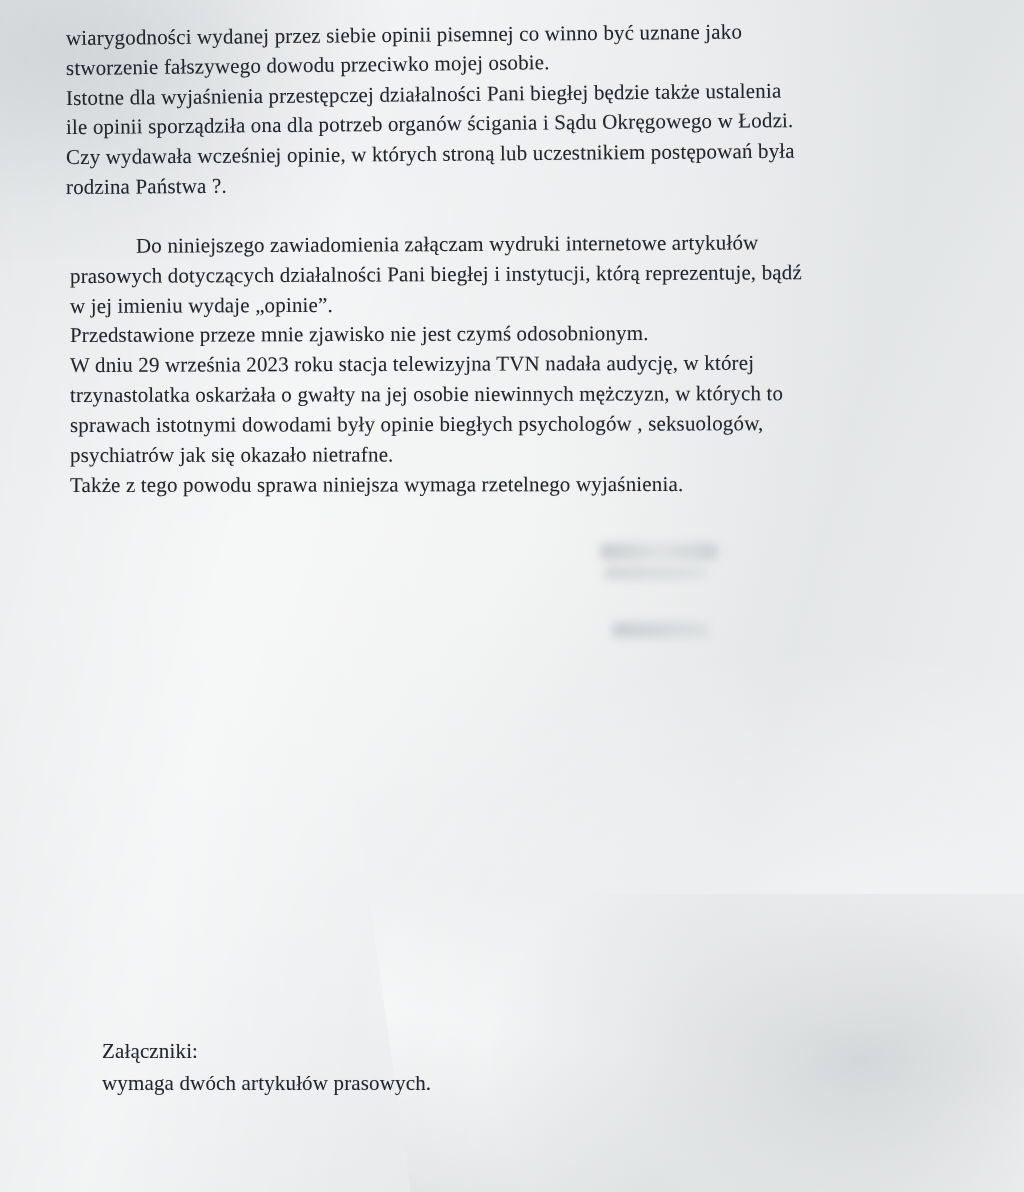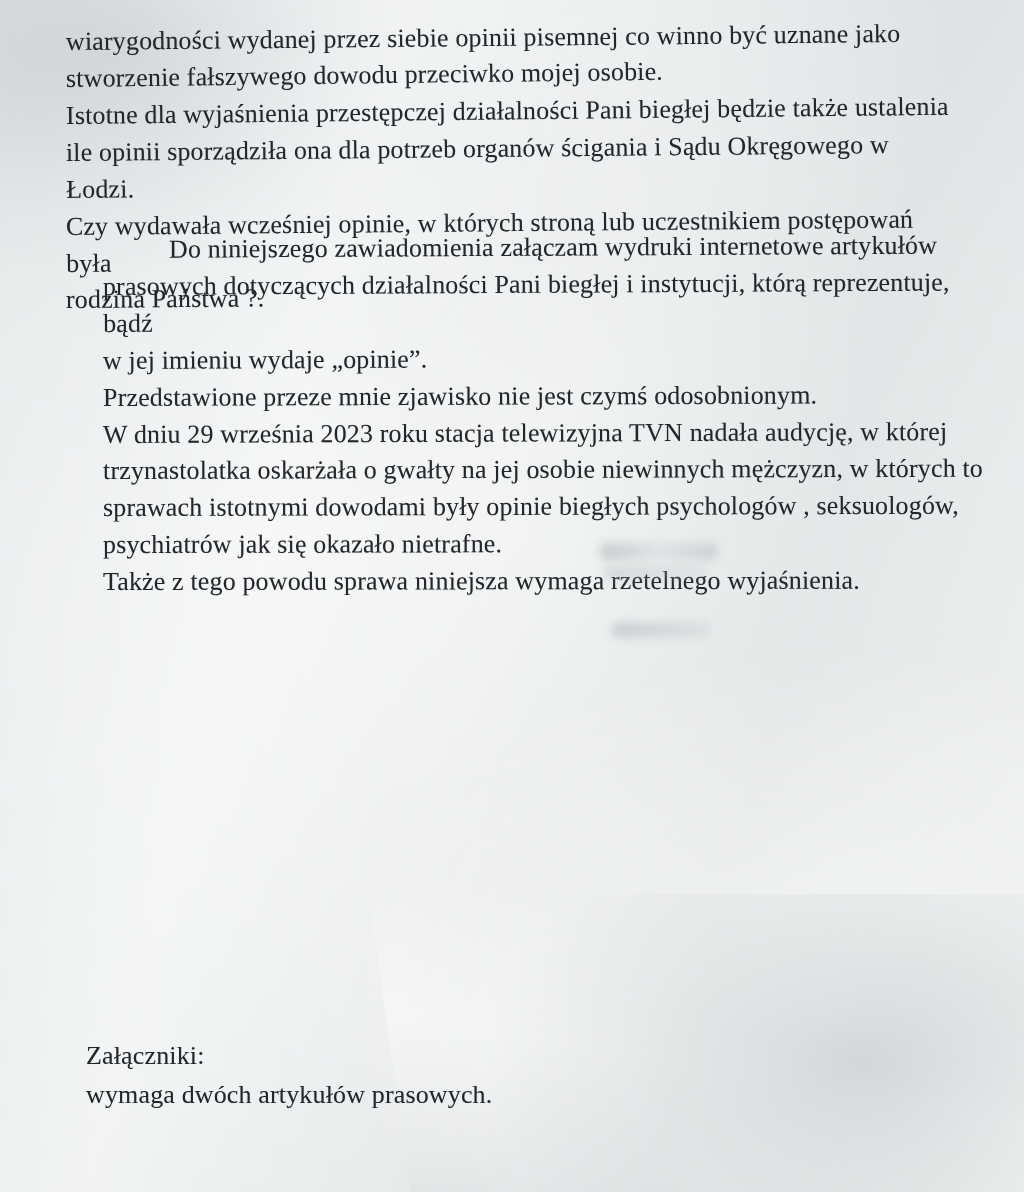--- a/index.html
+++ b/index.html
@@ -65,50 +65,50 @@
 
   .text-layer {
     position: absolute;
     left: 0; top: 0;
     width: 100%; height: 100%;
   }
 
   .para {
     position: absolute;
     color: #23262b;
-    font-size: 26px;
+    font-size: 21px;
     line-height: 1.42;
     letter-spacing: 0.15px;
     text-shadow: 0 0 1px rgba(40,44,50,0.22);
   }
 
   .blk1 { left: 66px; top: 24px; width: 890px; }
   .blk1 .l { display: block; }
   .blk1 .l1 { transform: rotate(-0.55deg); transform-origin: left center; }
   .blk1 .l2 { transform: rotate(-0.7deg); transform-origin: left center; }
   .blk1 .l3 { transform: rotate(-0.6deg); transform-origin: left center; }
   .blk1 .l4 { transform: rotate(-0.55deg); transform-origin: left center; }
   .blk1 .l5 { transform: rotate(-0.5deg); transform-origin: left center; }
   .blk1 .l6 { transform: rotate(-0.45deg); transform-origin: left center; }
 
-  .blk2 { left: 70px; top: 232px; width: 900px; margin-left: 33px; }
+  .blk2 { left: 70px; top: 232px; width: 900px; }
   .blk2 .l { display: block; }
   .blk2 .indent { text-indent: 66px; }
   .blk2 .l1 { transform: rotate(-0.3deg); transform-origin: left center; }
   .blk2 .l2 { transform: rotate(-0.3deg); transform-origin: left center; }
   .blk2 .l3 { transform: rotate(-0.25deg); transform-origin: left center; }
   .blk2 .l4 { transform: rotate(-0.2deg); transform-origin: left center; }
   .blk2 .l5 { transform: rotate(-0.2deg); transform-origin: left center; }
   .blk2 .l6 { transform: rotate(-0.15deg); transform-origin: left center; }
   .blk2 .l7 { transform: rotate(-0.15deg); transform-origin: left center; }
   .blk2 .l8 { transform: rotate(-0.1deg); transform-origin: left center; }
   .blk2 .l9 { transform: rotate(-0.1deg); transform-origin: left center; }
 
   .blk3 { left: 86px; top: 1036px; width: 600px; line-height: 1.5; }
-  .blk3 .l { display: block; }
+  .blk3 .l { display: block; margin-left: 16px; }
 
   
   .redaction {
     position: absolute;
     border-radius: 6px;
     filter: blur(5px);
     opacity: 0.55;
   }
   .red-1 {
     left: 600px; top: 543px;

